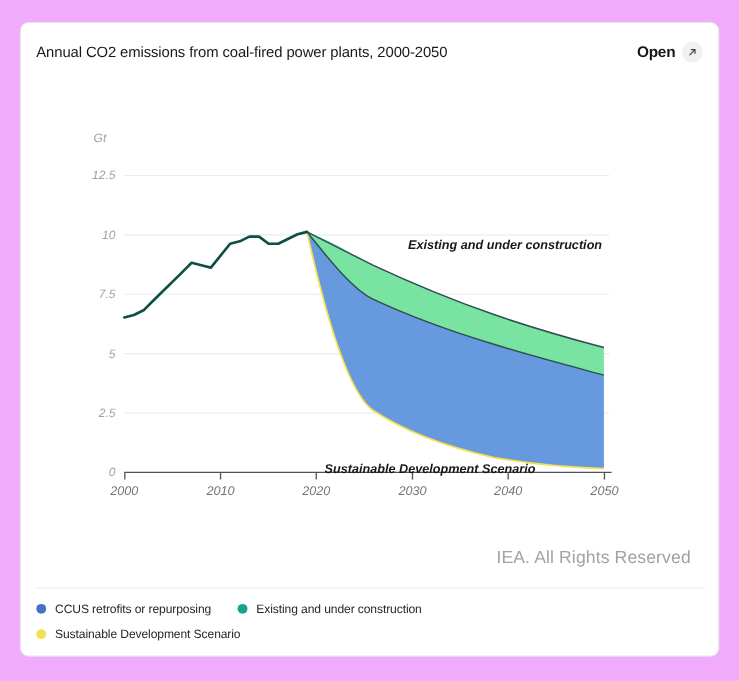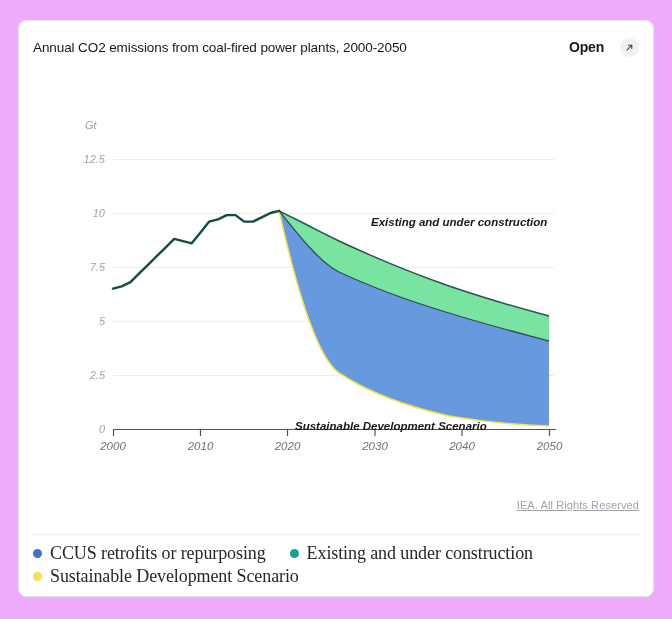--- a/index.html
+++ b/index.html
@@ -47,21 +47,21 @@
   .card-title {
     font-size: 13.5px;
     color: #18181b;
     font-weight: 400;
     letter-spacing: -0.1px;
     white-space: nowrap;
   }
   .open-wrap {
     display: flex;
     align-items: center;
-    gap: 16px;
+    gap: 6px;
     cursor: pointer;
   }
   .open-label {
     font-size: 14px;
     font-weight: 700;
     color: #18181b;
     letter-spacing: -0.2px;
   }
   .open-badge {
     width: 19px;
@@ -80,26 +80,25 @@
     left: 0;
     top: 52px;
     width: 636px;
     height: 420px;
     font-style: italic;
   }
   .chart-svg { display: block; }
 
   .attribution {
     position: absolute;
-    right: 14px;
+    right: 25px;
     top: 478px;
-    font-size: 11px;
+    font-size: 16px;
     color: #a1a1aa;
     letter-spacing: 0.1px;
-    text-decoration: underline;
   }
 
   .legend-sep {
     position: absolute;
     left: 14px;
     top: 513px;
     width: 608px;
     height: 1px;
     background: #ececef;
   }
@@ -120,25 +119,24 @@
     cursor: pointer;
   }
   .legend-dot {
     width: 9px;
     height: 9px;
     border-radius: 50%;
     margin-right: 8px;
     flex: none;
   }
   .legend-text {
-    font-size: 18px;
+    font-size: 11px;
     color: #27272a;
     letter-spacing: -0.1px;
     white-space: nowrap;
-    font-family: Liberation Serif, serif;
   }
   .legend-row2 { width: 100%; }
 
   .axis-label-unit {
     font-size: 11px;
     fill: #a1a1aa;
   }
   .tick-text {
     font-size: 11px;
     fill: #a1a1aa;

